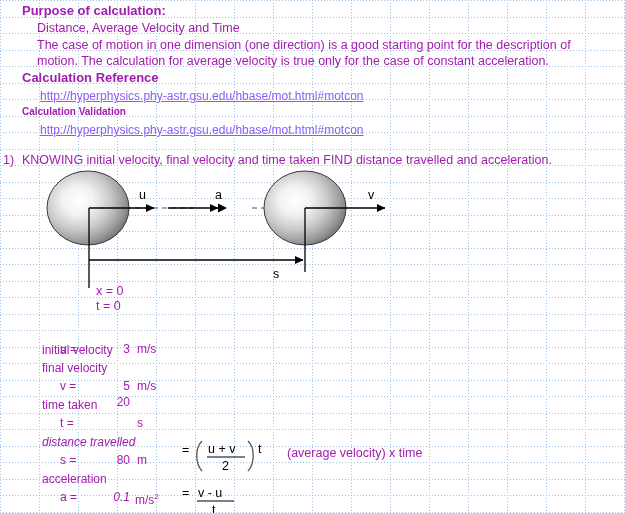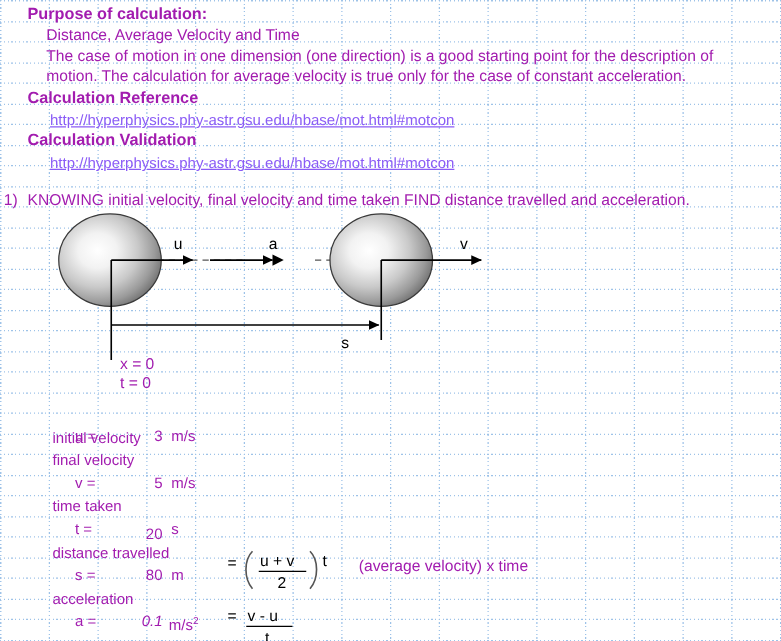--- a/index.html
+++ b/index.html
@@ -106,21 +106,21 @@
   <div class="cell" style="left:37px;top:21px;font-size:12.5px;">Distance, Average Velocity and Time</div>
 
   <div class="cell" style="left:37px;top:38px;font-size:12.5px;">The case of motion in one dimension (one direction) is a good starting point for the description of</div>
 
   <div class="cell bold" style="left:22px;top:71px;font-size:13px;">Calculation Reference</div>
 
   <div class="cell" style="left:37px;top:54px;font-size:12.5px;">motion. The calculation for average velocity is true only for the case of constant acceleration.</div>
 
   <div class="cell url" style="left:40px;top:89px;">http://hyperphysics.phy-astr.gsu.edu/hbase/mot.html#motcon</div>
 
-  <div class="cell bold" style="left:22px;top:105px;font-size:13px;">Calculation Validation</div>
+  <div class="cell bold" style="left:22px;top:105px;font-size:10px;">Calculation Validation</div>
 
   <div class="cell url" style="left:40px;top:123px;">http://hyperphysics.phy-astr.gsu.edu/hbase/mot.html#motcon</div>
 
   <div class="cell" style="left:3px;top:153px;font-size:12.5px;">1)</div>
   <div class="cell" style="left:22px;top:153px;font-size:12.5px;">KNOWING initial velocity, final velocity and time taken FIND distance travelled and acceleration.</div>
 
   <svg id="diagram" viewBox="0 0 625 140">
     <defs>
       <radialGradient id="ballgrad" cx="38%" cy="40%" r="68%">
         <stop offset="0%" stop-color="#ffffff"></stop>
@@ -167,24 +167,24 @@
   <div class="cell num" style="left:90px;top:342px;width:40px;">3</div>
   <div class="cell" style="left:137px;top:342px;">m/s</div>
 
   <div class="cell" style="left:42px;top:361px;">final velocity</div>
   <div class="cell" style="left:60px;top:379px;">v =</div>
   <div class="cell num" style="left:90px;top:379px;width:40px;">5</div>
   <div class="cell" style="left:137px;top:379px;">m/s</div>
 
   <div class="cell" style="left:42px;top:398px;">time taken</div>
   <div class="cell" style="left:60px;top:416px;">t =</div>
-  <div class="cell num" style="left:90px;top:420px;width:40px;">20</div>
+  <div class="cell num" style="left:90px;top:395px;width:40px;">20</div>
   <div class="cell" style="left:137px;top:416px;">s</div>
 
-  <div class="cell" style="left:42px;top:435px;">distance travelled</div>
+  <div class="cell" style="left:42px;top:435px;font-style:italic;">distance travelled</div>
   <div class="cell" style="left:60px;top:453px;">s =</div>
   <div class="cell num" style="left:90px;top:453px;width:40px;">80</div>
   <div class="cell" style="left:137px;top:453px;">m</div>
 
   <div class="cell" style="left:42px;top:472px;">acceleration</div>
   <div class="cell" style="left:60px;top:490px;">a =</div>
   <div class="cell num" style="left:88px;top:490px;width:42px;font-style:italic;">0.1</div>
   <div class="cell" style="left:135px;top:490px;"><span>m/s</span><sup style="font-size:8px;">2</sup></div>
 
   <svg style="position:absolute;left:182px;top:438px;width:110px;height:40px;" viewBox="0 0 110 40">

